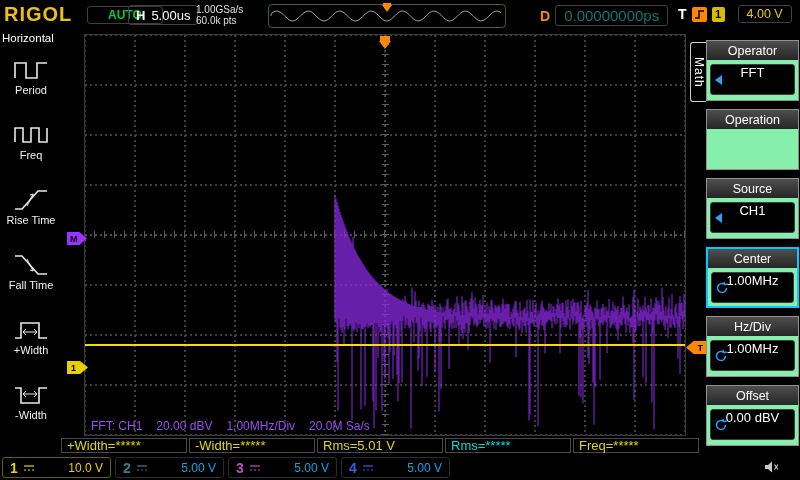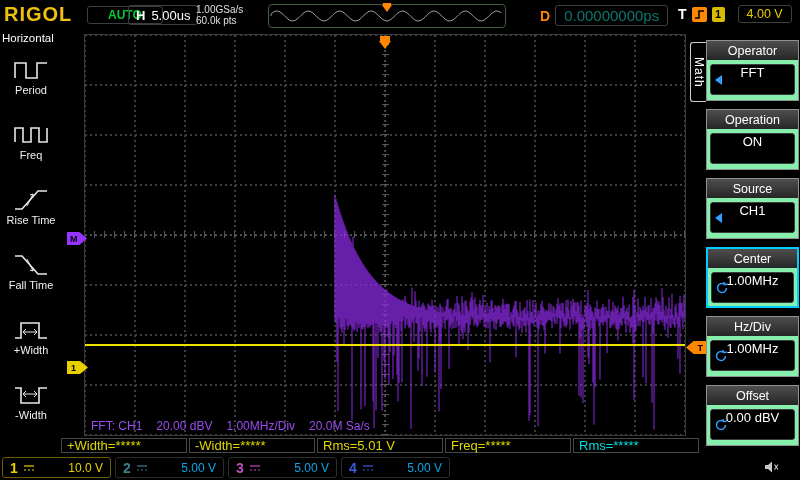--- a/index.html
+++ b/index.html
@@ -214,22 +214,22 @@
       <div class="tip"></div>
   </div>
   <div class="abs lvl-marker m-marker">M</div>
   <div class="abs lvl-marker one-marker">1</div>
   <div class="abs lvl-marker tr-marker">T</div>
 
   <div class="abs measure-bar">
     <div class="mbox c-yellow">+Width=*****</div>
     <div class="mbox c-yellow">-Width=*****</div>
     <div class="mbox c-yellow">Rms=5.01 V</div>
+    <div class="mbox c-cyan">Rms=*****</div>
     <div class="mbox c-yellow">Freq=*****</div>
-    <div class="mbox c-cyan">Rms=*****</div>
   </div>
 
   <div class="abs channel-bar">
     <div class="chbox ch1 active">
       <span class="ch-num">1</span>
       <span class="ch-coupling">
         <svg width="12" height="9" viewBox="0 0 12 9">
             <path d="M1 3 H11" stroke="currentColor" stroke-width="1.2"></path>
             <path d="M1 7 H3 M5 7 H7 M9 7 H11" stroke="currentColor" stroke-width="1.2"></path>
           </svg></span>
@@ -275,23 +275,20 @@
     <div class="menu-items">
       <div class="menu-item">
         <div class="mi-hdr">Operator</div>
         <div class="mi-val">
           <span class="mi-arrow"></span>
           <span>FFT</span>
         </div>
       </div>
       <div class="menu-item">
         <div class="mi-hdr">Operation</div>
-        <div class="mi-val">
-          <span>ON</span>
-        </div>
       </div>
       <div class="menu-item">
         <div class="mi-hdr">Source</div>
         <div class="mi-val">
           <span class="mi-arrow"></span>
           <span>CH1</span>
         </div>
       </div>
       <div class="menu-item active">
         <div class="mi-hdr">Center</div>

